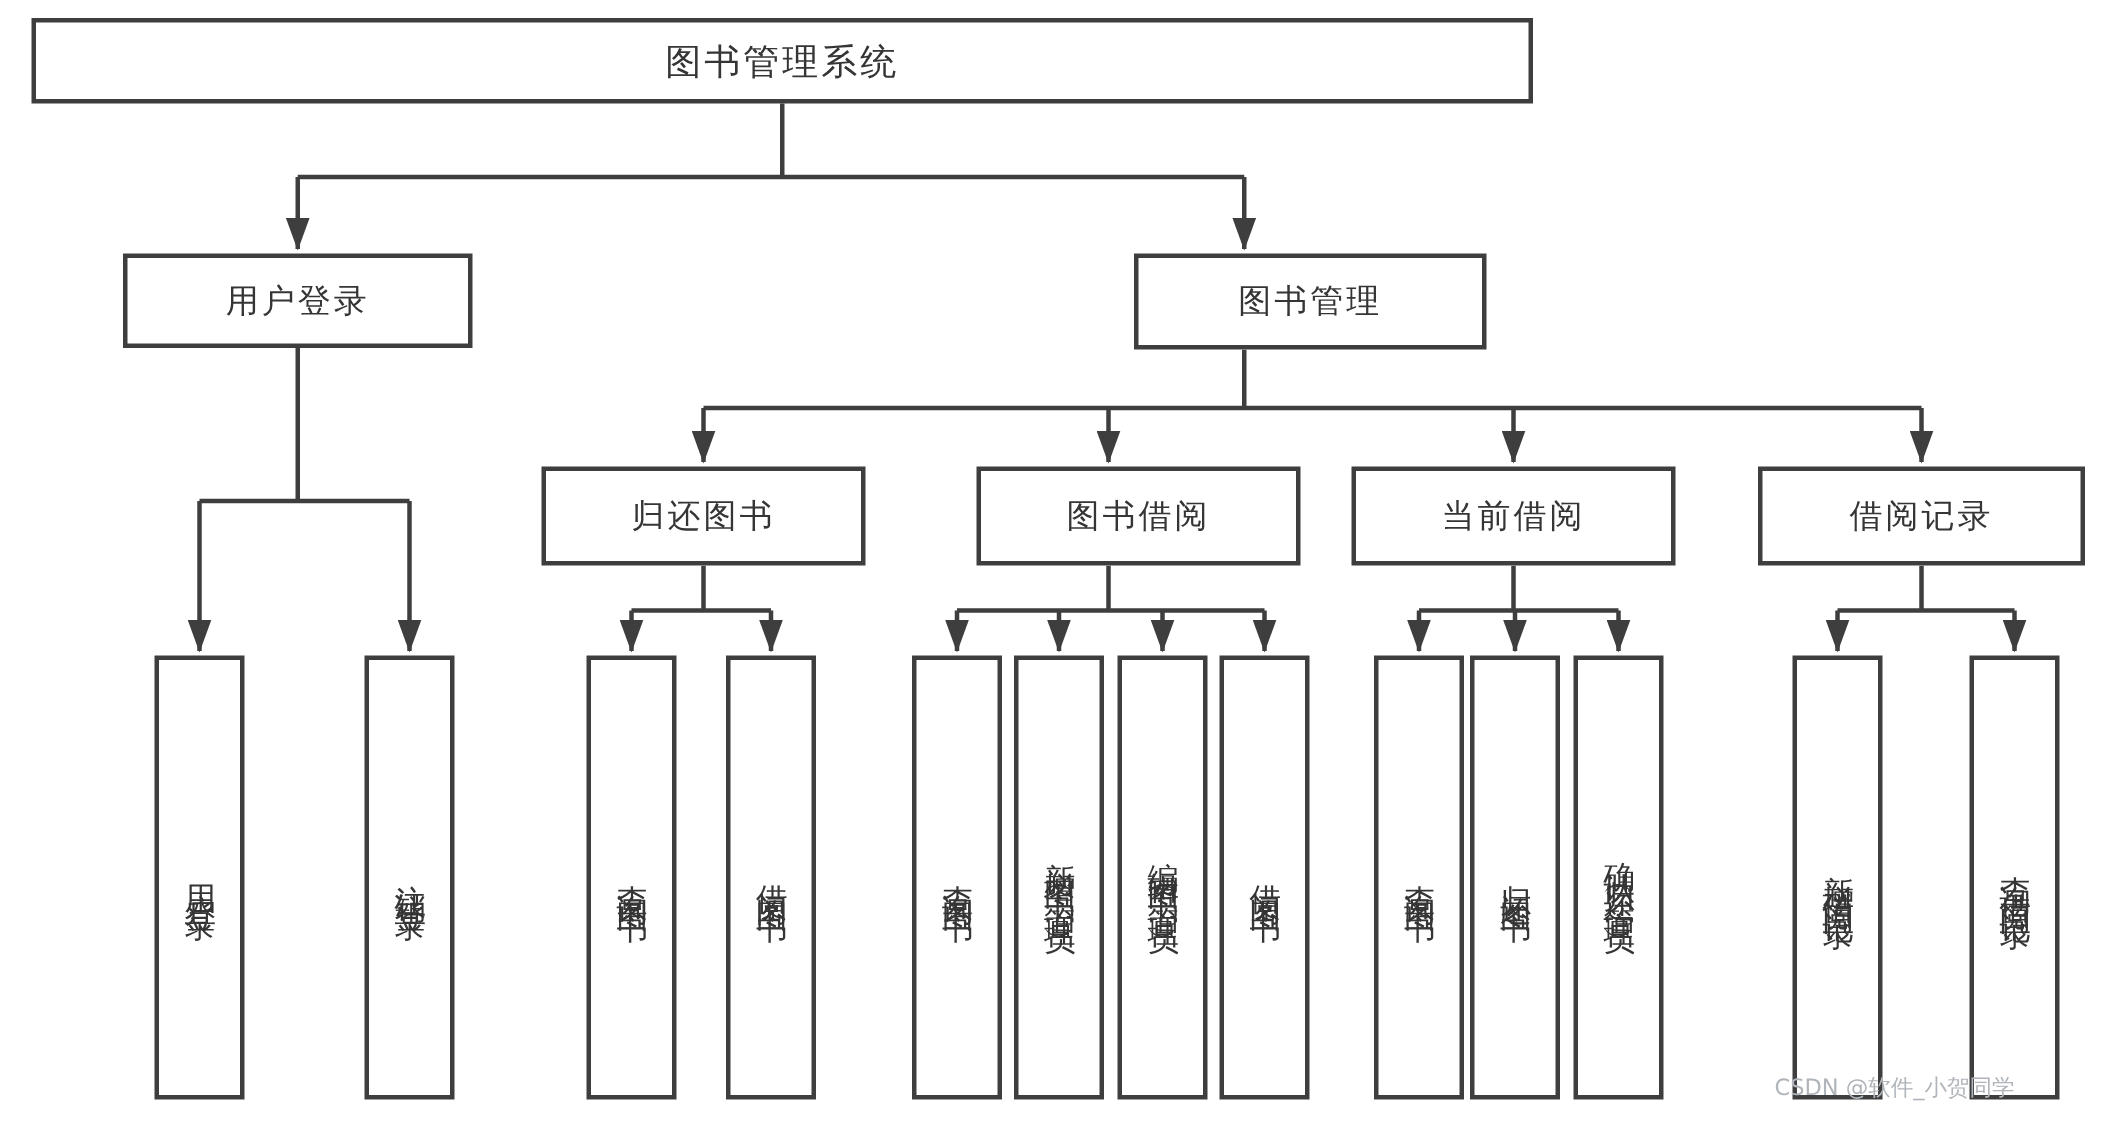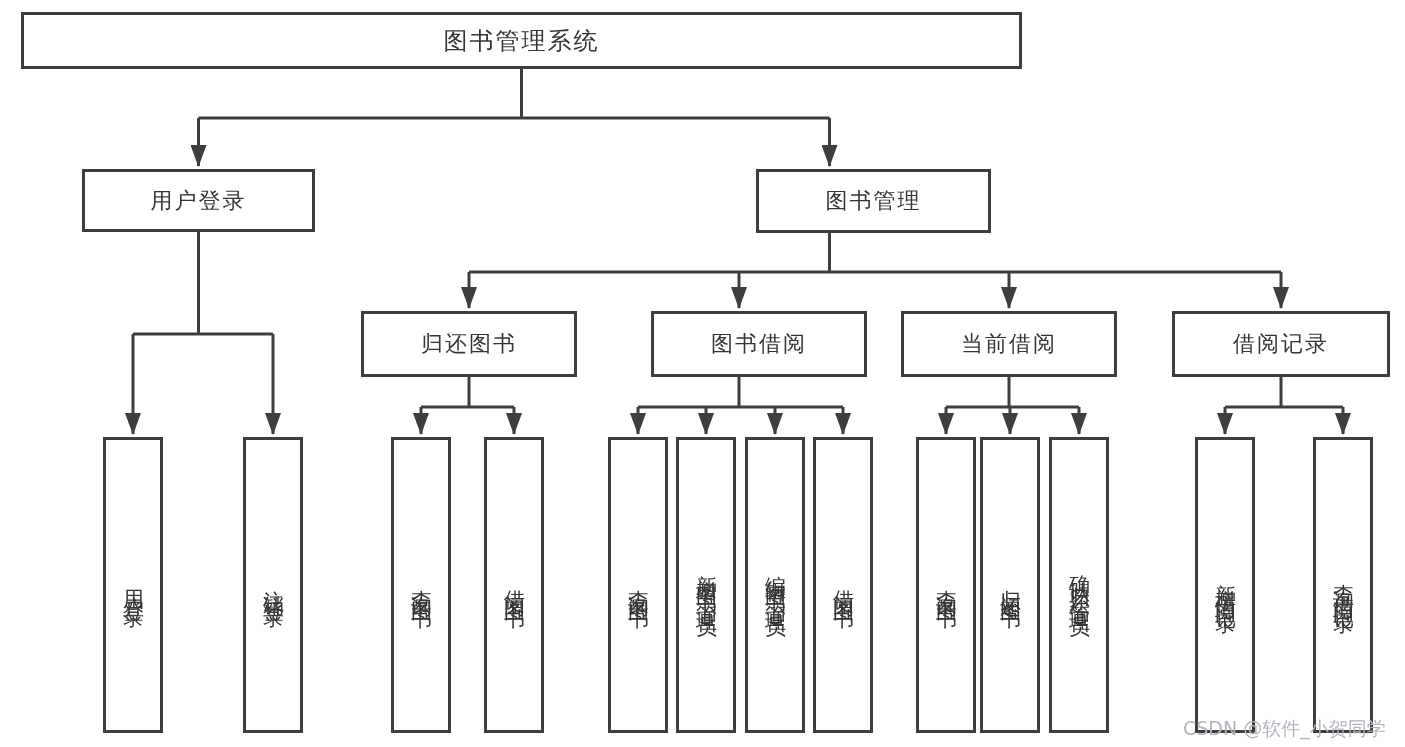--- a/index.html
+++ b/index.html
@@ -53,21 +53,21 @@
     letter-spacing: 6px;
     line-height: 1.1;
     white-space: nowrap;
   }
   #watermark {
     position: absolute;
     left: 1183px;
     top: 716px;
     width: 220px;
     color: #b0b5bb;
-    font-size: 19px;
+    font-size: 15px;
     z-index: 3;
     white-space: nowrap;
   }
   svg .cline { stroke: #3e3e3e; stroke-width: 3; fill: none; }
   svg .ahead { fill: #3e3e3e; }
 </style>
 </head>
 <body>
 
 <div id="canvas">

